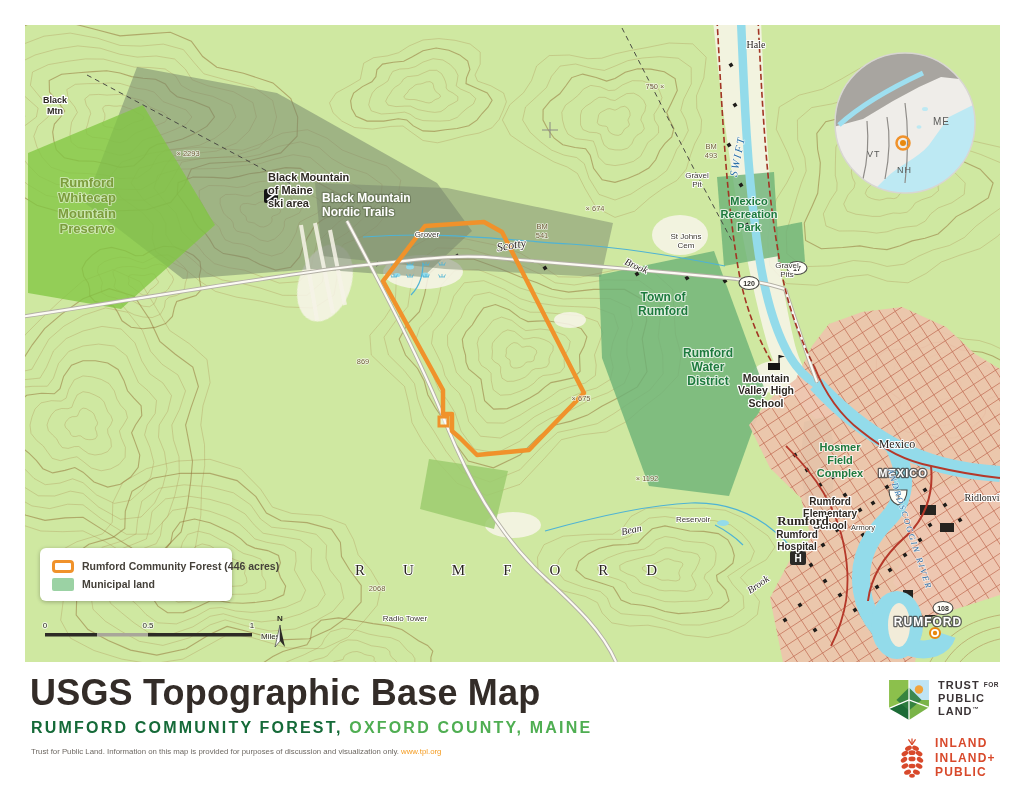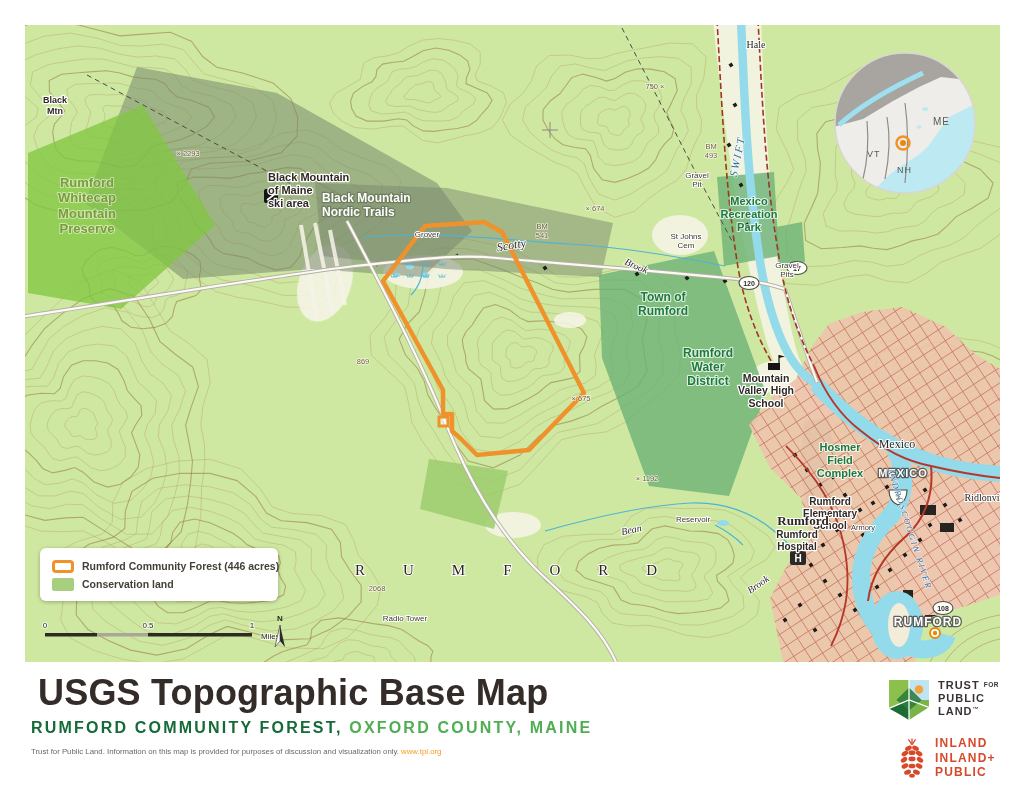--- a/index.html
+++ b/index.html
@@ -10,30 +10,30 @@
     --title-dark:#332c28; --sub-dark:#156a38; --sub-light:#4fae52;
     --link-orange:#f49b1f; --tpl-dark:#3a3335; --iwt-red:#d8492b;
   }
   html,body{margin:0;padding:0;}
   body{width:1024px;height:791px;position:relative;background:#fff;overflow:hidden;
        font-family:"Liberation Sans",sans-serif;}
   .abs{position:absolute;}
   .map-frame{left:25px;top:25px;width:975px;height:637px;}
   .map-frame svg{display:block;}
   
-  .legend{left:40px;top:548px;width:238px;background:#fff;border-radius:6px;
+  .legend{left:40px;top:548px;width:192px;background:#fff;border-radius:6px;
           box-shadow:0 1px 4px rgba(0,0,0,.28);padding:9px 12px 8px 12px;box-sizing:border-box;}
   .legend-row{display:flex;align-items:center;gap:8px;height:18px;}
   .legend-swatch{width:22px;height:13px;border-radius:2px;flex:0 0 auto;box-sizing:border-box;}
   .legend-swatch.outline{border:3.5px solid var(--boundary-orange);background:#fff;border-radius:4px;}
   .legend-label{font-size:10.5px;font-weight:600;color:#45413a;white-space:nowrap;}
   
   .inset{left:833px;top:51px;width:144px;height:144px;}
   
-  .page-title{left:30px;top:672px;font-size:36px;font-weight:600;color:var(--title-dark);letter-spacing:.2px;margin-left:8px;}
+  .page-title{left:30px;top:672px;font-size:36px;font-weight:600;color:var(--title-dark);letter-spacing:.2px;}
   .page-subtitle{left:31px;top:719px;font-size:16px;font-weight:700;letter-spacing:2.2px;}
   .page-subtitle .p1{color:var(--sub-dark);text-align:right;}
   .page-subtitle .p2{color:var(--sub-light);}
   .disclaimer{left:31px;top:747px;font-size:7.8px;line-height:1.4;color:#6d6862;width:470px;}
   .disclaimer a{color:var(--link-orange);font-weight:400;text-decoration:none;}
   .tpl-logo{left:888px;top:679px;display:flex;gap:8px;align-items:flex-start;}
   .tpl-text{font-size:11px;font-weight:800;letter-spacing:1px;color:var(--tpl-dark);line-height:1.18;}
   .tpl-text .tiny{font-size:6.5px;vertical-align:2px;letter-spacing:.5px;}
   .tpl-text .tm{font-size:6px;vertical-align:4px;}
   .iwt-logo{left:896px;top:736px;display:flex;gap:7px;align-items:center;}
@@ -515,22 +515,22 @@
 </svg>
 </div>
 
 <div class="abs legend">
   <div id="legend-rows">
       <div class="legend-row">
         <span class="legend-swatch outline"></span>
         <span class="legend-label">Rumford Community Forest (446 acres)</span>
       </div>
       <div class="legend-row">
-        <span class="legend-swatch" style="background: rgb(168, 207, 128);"></span>
-        <span class="legend-label">Conservation land</span>
+        <span class="legend-swatch" style="background: rgb(155, 210, 164);"></span>
+        <span class="legend-label">Municipal land</span>
       </div>
     </div>
 </div>
 
 <div class="abs inset">
   <svg width="144" height="144" viewBox="0 0 144 144">
     <defs>
         <clipPath id="insetClip">
           <circle cx="72" cy="72" r="70"></circle>
         </clipPath>

